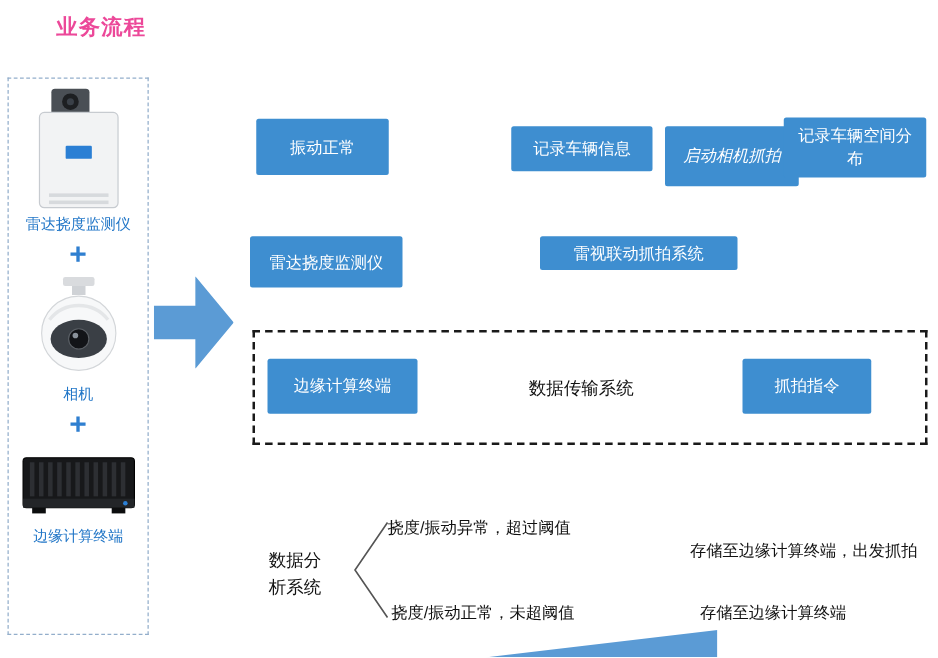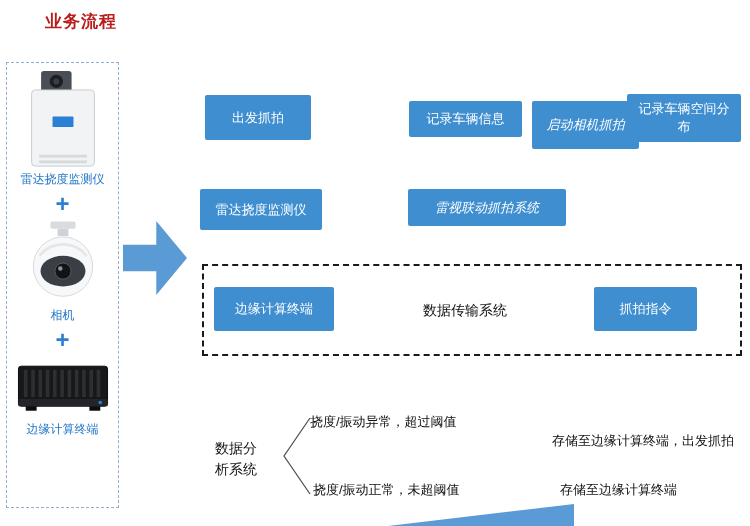--- a/index.html
+++ b/index.html
@@ -1,20 +1,20 @@
 <!DOCTYPE html>
 <html><head>
 <meta charset="utf-8">
 <style>
   * { margin:0; padding:0; box-sizing:border-box; }
   html,body { background:#ffffff; }
   body { font-family:"Liberation Sans", sans-serif; color:#111; }
   .canvas { position:relative; width:750px; height:526px; background:#fff; overflow:hidden; }
 
-  .title { position:absolute; left:45px; top:10px; font-size:17px; font-weight:bold; color:#b91c1c; letter-spacing:1px; }
+  .title { position:absolute; left:45px; top:10px; font-size:17px; font-weight:bold; color:#ec4899; letter-spacing:1px; }
 
   
   .device-panel {
     position:absolute; left:6px; top:62px; width:113px; height:446px;
     border:1px dashed #93aecb; display:flex; flex-direction:column; align-items:center;
     padding-top:6px;
   }
   .device { display:flex; flex-direction:column; align-items:center; }
   .device-label { color:#2176C7; font-size:12px; text-align:center; margin-top:3px; line-height:1.25; }
   .plus { color:#2f7fd0; font-size:24px; font-weight:bold; line-height:1; margin:5px 0; }
@@ -29,21 +29,21 @@
   .flow-box {
     position:absolute; background:#3E8ED0; color:#fff; font-size:13px;
     display:flex; align-items:center; justify-content:center; text-align:center;
     border-radius:2px; padding:2px 5px; line-height:1.35; white-space:pre-line;
   }
   .b-bridge        { left:205px; top:95px;  width:106px; height:45px; }
   .b-record-info   { left:389px; top:101px; width:113px; height:36px;margin-left:20px; }
   .b-start-capture { left:532px; top:101px; width:107px; height:48px;font-style:italic; }
   .b-spatial       { left:627px; top:94px;  width:114px; height:48px; }
   .b-radar         { left:200px; top:189px; width:122px; height:41px; }
-  .b-linkage       { left:408px; top:189px; width:158px; height:37px;font-style:italic; }
+  .b-linkage       { left:432px; top:189px; width:158px; height:27px; }
   .b-dynamic       { left:214px; top:287px; width:120px; height:44px; }
   .b-command       { left:594px; top:287px; width:103px; height:44px; }
 
   .dashed-box { position:absolute; left:202px; top:264px; width:540px; height:92px; border:2px dashed #1a1a1a; }
 
   .plain-text { position:absolute; font-size:13px; color:#111; white-space:nowrap; }
   .t-transmission { left:410px; top:302px; width:110px; text-align:center; font-size:14px; }
 
   .analysis-label {
     position:absolute; left:206px; top:438px; width:60px; font-size:14px;
@@ -119,21 +119,21 @@
         <rect x="14" y="54" width="12" height="5" fill="#0c0d0e"></rect>
         <rect x="84" y="54" width="12" height="5" fill="#0c0d0e"></rect>
       </svg>
       <div class="device-label">边缘计算终端</div>
     </div>
 
   </div>
 
   <div class="big-arrow"></div>
 
-  <div class="flow-box b-bridge">出发抓拍</div>
+  <div class="flow-box b-bridge">振动正常</div>
   <div class="flow-box b-record-info">记录车辆信息</div>
   <div class="flow-box b-start-capture">启动相机抓拍</div>
   <div class="flow-box b-spatial">记录车辆空间分
 布</div>
 
   <div class="flow-box b-radar">雷达挠度监测仪</div>
   <div class="flow-box b-linkage">雷视联动抓拍系统</div>
 
   <div class="dashed-box"></div>
   <div class="flow-box b-dynamic">边缘计算终端</div>

